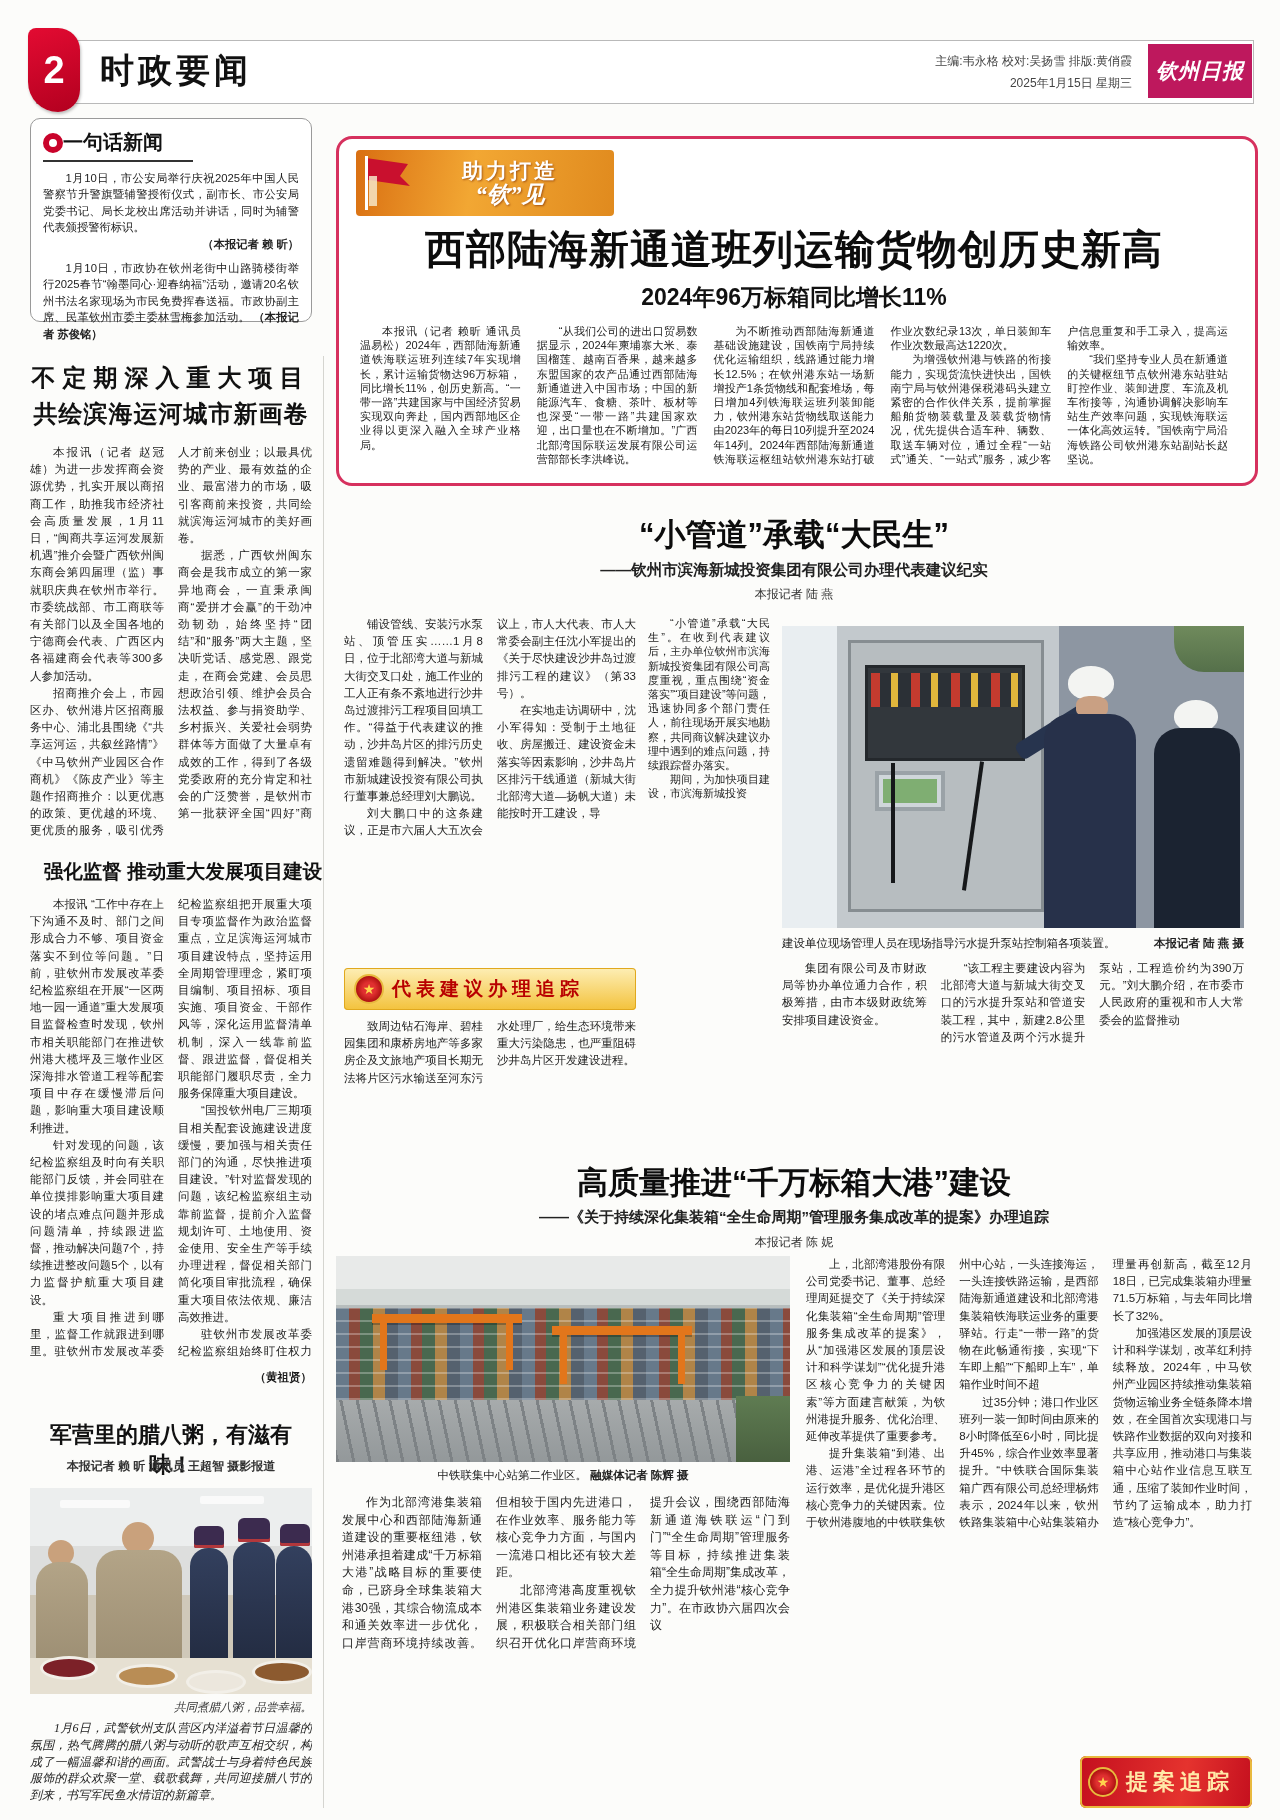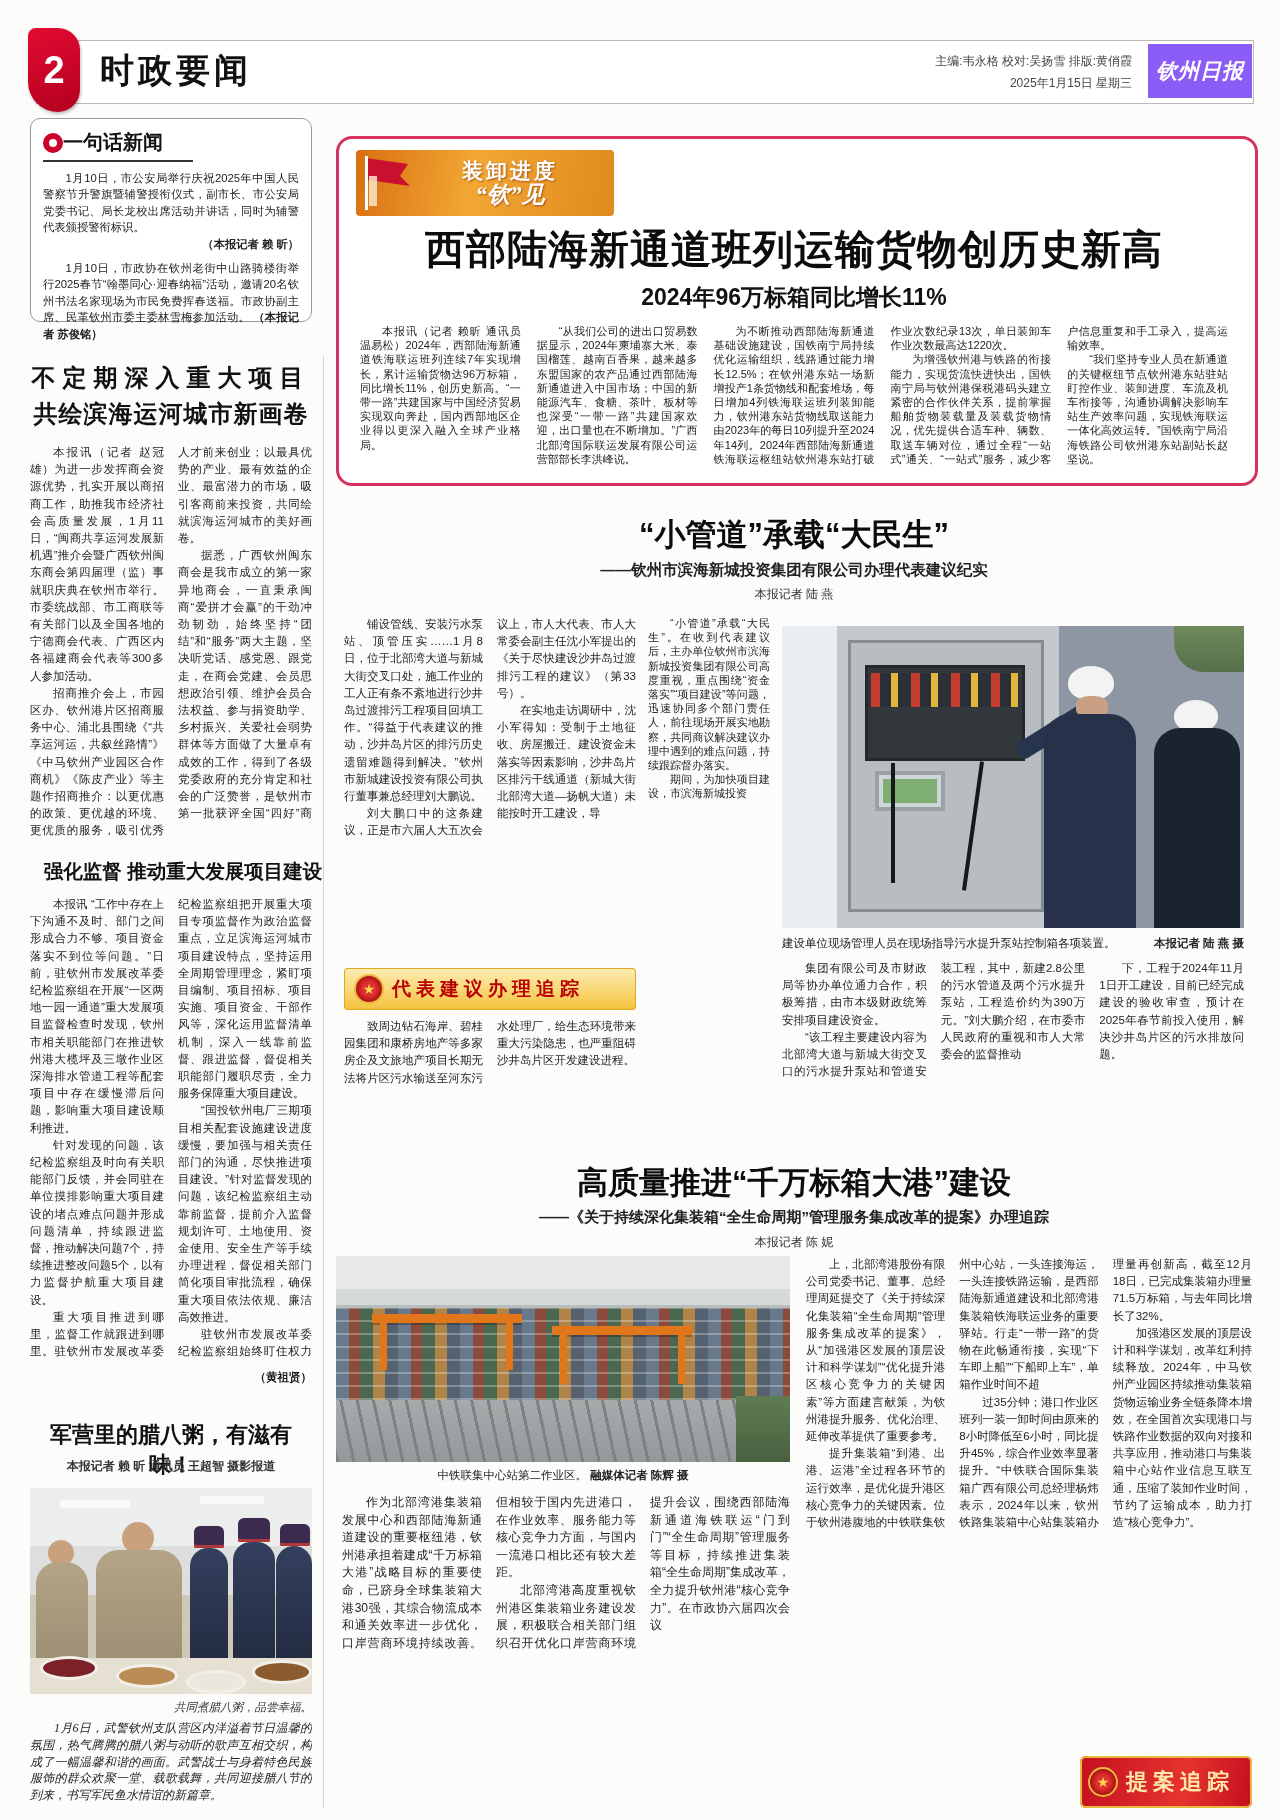--- a/index.html
+++ b/index.html
@@ -7,21 +7,21 @@
        font-family:"Liberation Sans",sans-serif;color:#1a1a1a;overflow:hidden;}
   .abs{position:absolute;}
   .nosel{user-select:none;}
   
   .mast-box{left:36px;top:40px;width:1216px;height:62px;border:1px solid #b9b9b9;background:#fff;}
   .page-badge{left:28px;top:28px;width:52px;height:84px;background:linear-gradient(160deg,#e30b32,#b2001f);
               border-radius:8px 22px 22px 30px;display:flex;align-items:center;justify-content:center;
               color:#fff;font-size:38px;font-weight:900;box-shadow:1px 2px 3px rgba(0,0,0,.25);}
   .section-title{left:100px;top:48px;font-size:34px;font-weight:700;letter-spacing:4px;color:#111;}
   .mast-meta{left:770px;top:50px;width:362px;text-align:right;font-size:12px;line-height:1.85;color:#444;}
-  .paper-logo{left:1148px;top:44px;width:104px;height:54px;background:#8b5cf6;color:#fff;
+  .paper-logo{left:1148px;top:44px;width:104px;height:54px;background:#be185d;color:#fff;
               display:flex;align-items:center;justify-content:center;font-family:"Liberation Serif",serif;
               font-style:italic;font-weight:700;font-size:21px;letter-spacing:1px;}
   
   .bodytext p{margin:0;text-indent:2em;text-align:justify;color:#222;}
   .bodytext{overflow:hidden;}
   .fs11{font-size:11px;line-height:14.2px;}
   .fs115{font-size:11.5px;line-height:17.2px;}
   .fs12{font-size:12px;line-height:17.6px;}
   .col2{column-count:2;column-gap:14px;}
   .col3{column-count:3;column-gap:14px;}
@@ -214,21 +214,21 @@
   <div class="abs lead-box"></div>
   <div class="abs lead-banner">
     <span class="lead-banner-flag">
       <svg width="58" height="66" viewBox="0 0 58 66">
         <path d="M10 8 L52 14 L44 26 L54 36 L12 30 Z" fill="#c9102e"></path>
         <rect x="9" y="6" width="3" height="54" fill="#fff"></rect>
         <rect x="13" y="26" width="8" height="30" fill="#f6e6c8" opacity="0.85"></rect>
       </svg>
     </span>
     <span class="lead-banner-text">
-      <div class="lb-top">装卸进度</div>
+      <div class="lb-top">助力打造</div>
       <div class="lb-bottom">“钦”见</div>
     </span>
   </div>
   <div class="abs lead-headline">西部陆海新通道班列运输货物创历史新高</div>
   <div class="abs lead-subhead">2024年96万标箱同比增长11%</div>
   <div class="abs lead-body bodytext col5 fs11">
     <p>本报讯（记者 赖昕 通讯员 温易松）2024年，西部陆海新通道铁海联运班列连续7年实现增长，累计运输货物达96万标箱，同比增长11%，创历史新高。“一带一路”共建国家与中国经济贸易实现双向奔赴，国内西部地区企业得以更深入融入全球产业格局。</p>
     <p>“从我们公司的进出口贸易数据显示，2024年柬埔寨大米、泰国榴莲、越南百香果，越来越多东盟国家的农产品通过西部陆海新通道进入中国市场；中国的新能源汽车、食糖、茶叶、板材等也深受“一带一路”共建国家欢迎，出口量也在不断增加。”广西北部湾国际联运发展有限公司运营部部长李洪峰说。</p>
     <p>为不断推动西部陆海新通道基础设施建设，国铁南宁局持续优化运输组织，线路通过能力增长12.5%；在钦州港东站一场新增投产1条货物线和配套堆场，每日增加4列铁海联运班列装卸能力，钦州港东站货物线取送能力由2023年的每日10列提升至2024年14列。2024年西部陆海新通道铁海联运枢纽站钦州港东站打破作业次数纪录13次，单日装卸车作业次数最高达1220次。</p>
     <p>为增强钦州港与铁路的衔接能力，实现货流快进快出，国铁南宁局与钦州港保税港码头建立紧密的合作伙伴关系，提前掌握船舶货物装载量及装载货物情况，优先提供合适车种、辆数、取送车辆对位，通过全程“一站式”通关、“一站式”服务，减少客户信息重复和手工录入，提高运输效率。</p>
@@ -278,21 +278,20 @@
       <div class="abs" style="right:0;top:0;width:70px;height:46px;background:linear-gradient(#6f8a5c,#55704a);border-radius:0 0 0 30px;"></div>
     </div>
     <div class="abs pipe-caption-row">
       <span>建设单位现场管理人员在现场指导污水提升泵站控制箱各项装置。</span>
       <span class="sig">本报记者 陆 燕 摄</span>
     </div>
 
     <div class="abs pipe-d bodytext col3 fs115">
       <p>集团有限公司及市财政局等协办单位通力合作，积极筹措，由市本级财政统筹安排项目建设资金。</p>
       <p>“该工程主要建设内容为北部湾大道与新城大街交叉口的污水提升泵站和管道安装工程，其中，新建2.8公里的污水管道及两个污水提升泵站，工程造价约为390万元。”刘大鹏介绍，在市委市人民政府的重视和市人大常委会的监督推动</p>
-      <p>下，工程于2024年11月1日开工建设，目前已经完成建设的验收审查，预计在2025年春节前投入使用，解决沙井岛片区的污水排放问题。</p>
     </div>
   </div>
 
   <div class="abs port">
     <div class="abs port-h">高质量推进“千万标箱大港”建设</div>
     <div class="abs port-sub">——《关于持续深化集装箱“全生命周期”管理服务集成改革的提案》办理追踪</div>
     <div class="abs port-byline">本报记者 陈 妮</div>
 
     <div class="abs port-photo">
       <div class="po-containers"></div>

